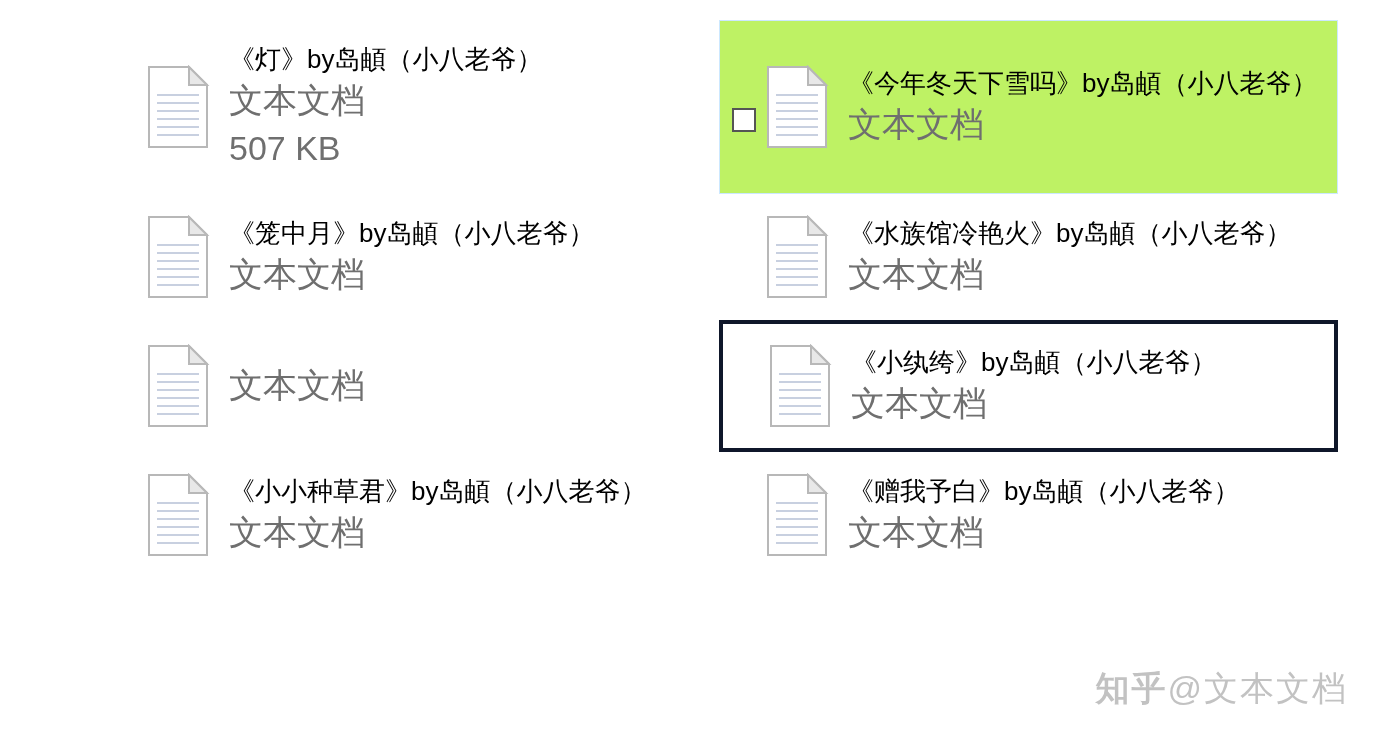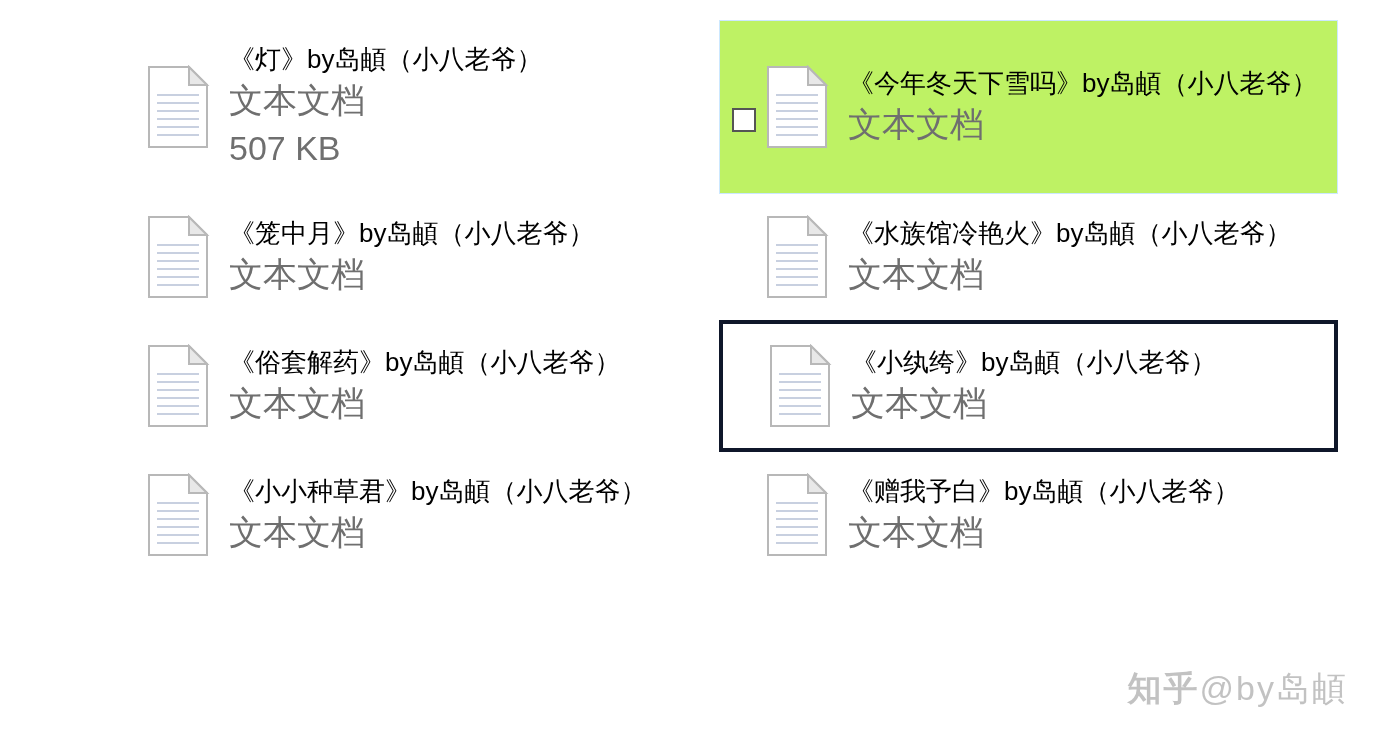--- a/index.html
+++ b/index.html
@@ -182,21 +182,20 @@
     <polygon points="44,2 44,20 62,20" fill="#e8e8e8" stroke="#b8b8b8" stroke-width="2"></polygon>
     <line x1="12" y1="30" x2="54" y2="30" stroke="#c8d0e0" stroke-width="2"></line>
     <line x1="12" y1="38" x2="54" y2="38" stroke="#c8d0e0" stroke-width="2"></line>
     <line x1="12" y1="46" x2="54" y2="46" stroke="#c8d0e0" stroke-width="2"></line>
     <line x1="12" y1="54" x2="54" y2="54" stroke="#c8d0e0" stroke-width="2"></line>
     <line x1="12" y1="62" x2="54" y2="62" stroke="#c8d0e0" stroke-width="2"></line>
     <line x1="12" y1="70" x2="54" y2="70" stroke="#c8d0e0" stroke-width="2"></line>
   </svg>
       </div>
       <div class="file-info">
-        <div class="file-name">《俗套解药》by岛頔（小八老爷）</div>
         <div class="file-type">文本文档</div>
       </div>
     </div>
     <div class="file-item focused">
       <div class="checkbox-slot"></div>
       <div class="file-icon">
         <svg width="66" height="84" viewBox="0 0 66 84">
     <polygon points="4,2 44,2 62,20 62,82 4,82" fill="#ffffff" stroke="#b8b8b8" stroke-width="2"></polygon>
     <polygon points="44,2 44,20 62,20" fill="#e8e8e8" stroke="#b8b8b8" stroke-width="2"></polygon>
     <line x1="12" y1="30" x2="54" y2="30" stroke="#c8d0e0" stroke-width="2"></line>
@@ -247,14 +246,14 @@
       </div>
       <div class="file-info">
         <div class="file-name">《赠我予白》by岛頔（小八老爷）</div>
         <div class="file-type">文本文档</div>
       </div>
     </div>
   </div>
 
 <div class="watermark">
   <span class="zh-logo">知乎</span>
-  <span>@by岛頔</span>
+  <span>@文本文档</span>
 </div>
 
 </body></html>

